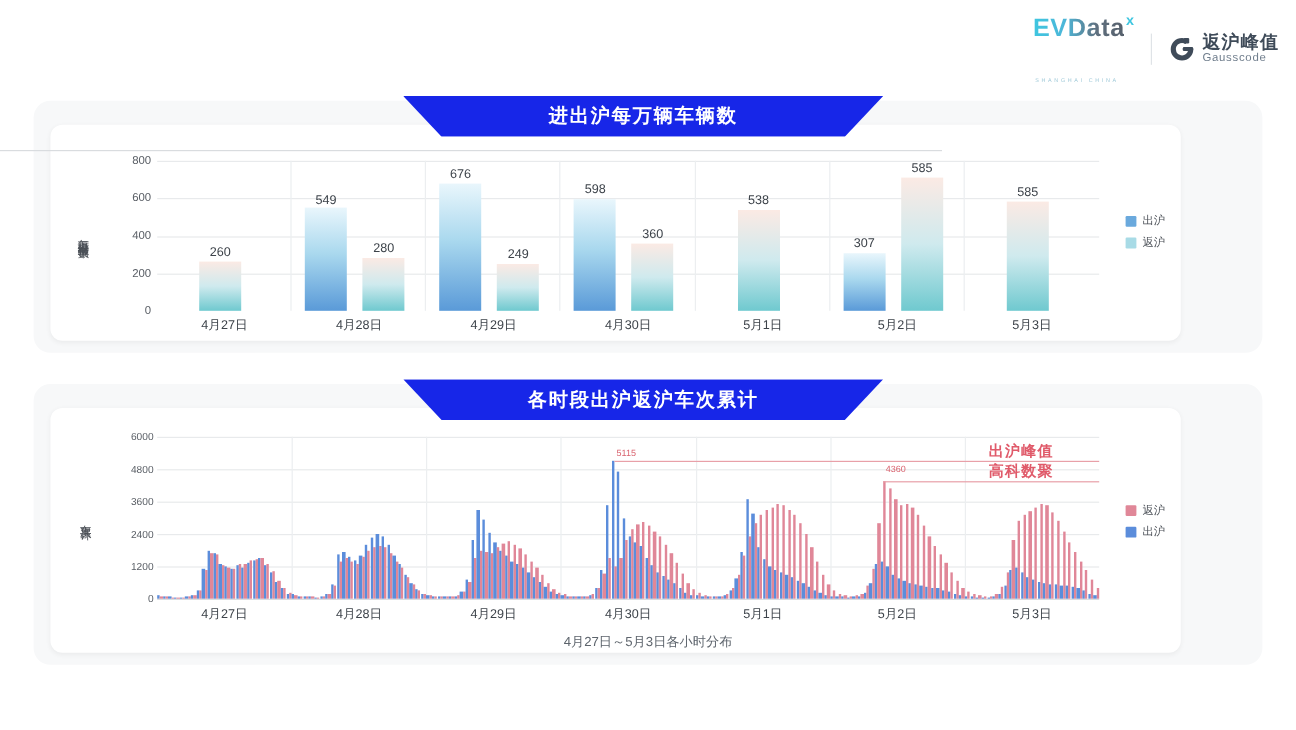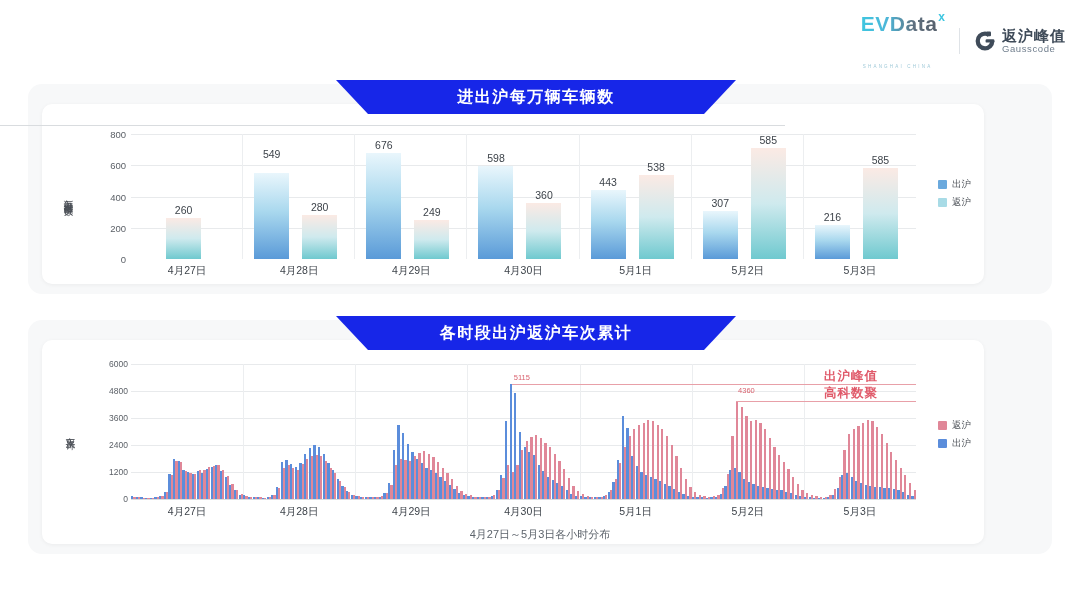--- a/index.html
+++ b/index.html
@@ -151,21 +151,21 @@
           <div class="c1-bar ret" style="height: 40.625px;"></div>
           <div class="c1-val" style="bottom: 42.625px;">260</div>
         </div>
       </div>
       <div class="c1-sep"></div>
     </div>
     <div class="c1-group">
       <div class="c1-bars">
         <div class="c1-barwrap">
           <div class="c1-bar out" style="height: 85.7812px;"></div>
-          <div class="c1-val" style="bottom: 99px; margin-top: 45px;">549</div>
+          <div class="c1-val" style="bottom: 86px; margin-top: 45px;">549</div>
         </div>
         <div class="c1-barwrap">
           <div class="c1-bar ret" style="height: 43.75px;"></div>
           <div class="c1-val" style="bottom: 45.75px;">280</div>
         </div>
       </div>
       <div class="c1-sep"></div>
     </div>
     <div class="c1-group">
       <div class="c1-bars">
@@ -189,24 +189,20 @@
         <div class="c1-barwrap">
           <div class="c1-bar ret" style="height: 56.25px;"></div>
           <div class="c1-val" style="bottom: 58.25px;">360</div>
         </div>
       </div>
       <div class="c1-sep"></div>
     </div>
     <div class="c1-group">
       <div class="c1-bars">
         <div class="c1-barwrap">
-          <div class="c1-bar out" style="height: 69.2188px;"></div>
-          <div class="c1-val" style="bottom: 71.2188px;">443</div>
-        </div>
-        <div class="c1-barwrap">
           <div class="c1-bar ret" style="height: 84.0625px;"></div>
           <div class="c1-val" style="bottom: 86.0625px;">538</div>
         </div>
       </div>
       <div class="c1-sep"></div>
     </div>
     <div class="c1-group">
       <div class="c1-bars">
         <div class="c1-barwrap">
           <div class="c1-bar out" style="height: 47.9688px;"></div>
@@ -214,24 +210,20 @@
         </div>
         <div class="c1-barwrap">
           <div class="c1-bar ret" style="height: 111.25px;"></div>
           <div class="c1-val" style="bottom: 113.25px;">585</div>
         </div>
       </div>
       <div class="c1-sep"></div>
     </div>
     <div class="c1-group">
       <div class="c1-bars">
-        <div class="c1-barwrap">
-          <div class="c1-bar out" style="height: 33.75px;"></div>
-          <div class="c1-val" style="bottom: 35.75px;">216</div>
-        </div>
         <div class="c1-barwrap">
           <div class="c1-bar ret" style="height: 91.4062px;"></div>
           <div class="c1-val" style="bottom: 93.4062px;">585</div>
         </div>
       </div>
     </div>
   </div>
 <div class="c1-xlabels" id="c1-xlabels">
     <div class="c1-xlab">4月27日</div>
     <div class="c1-xlab">4月28日</div>

